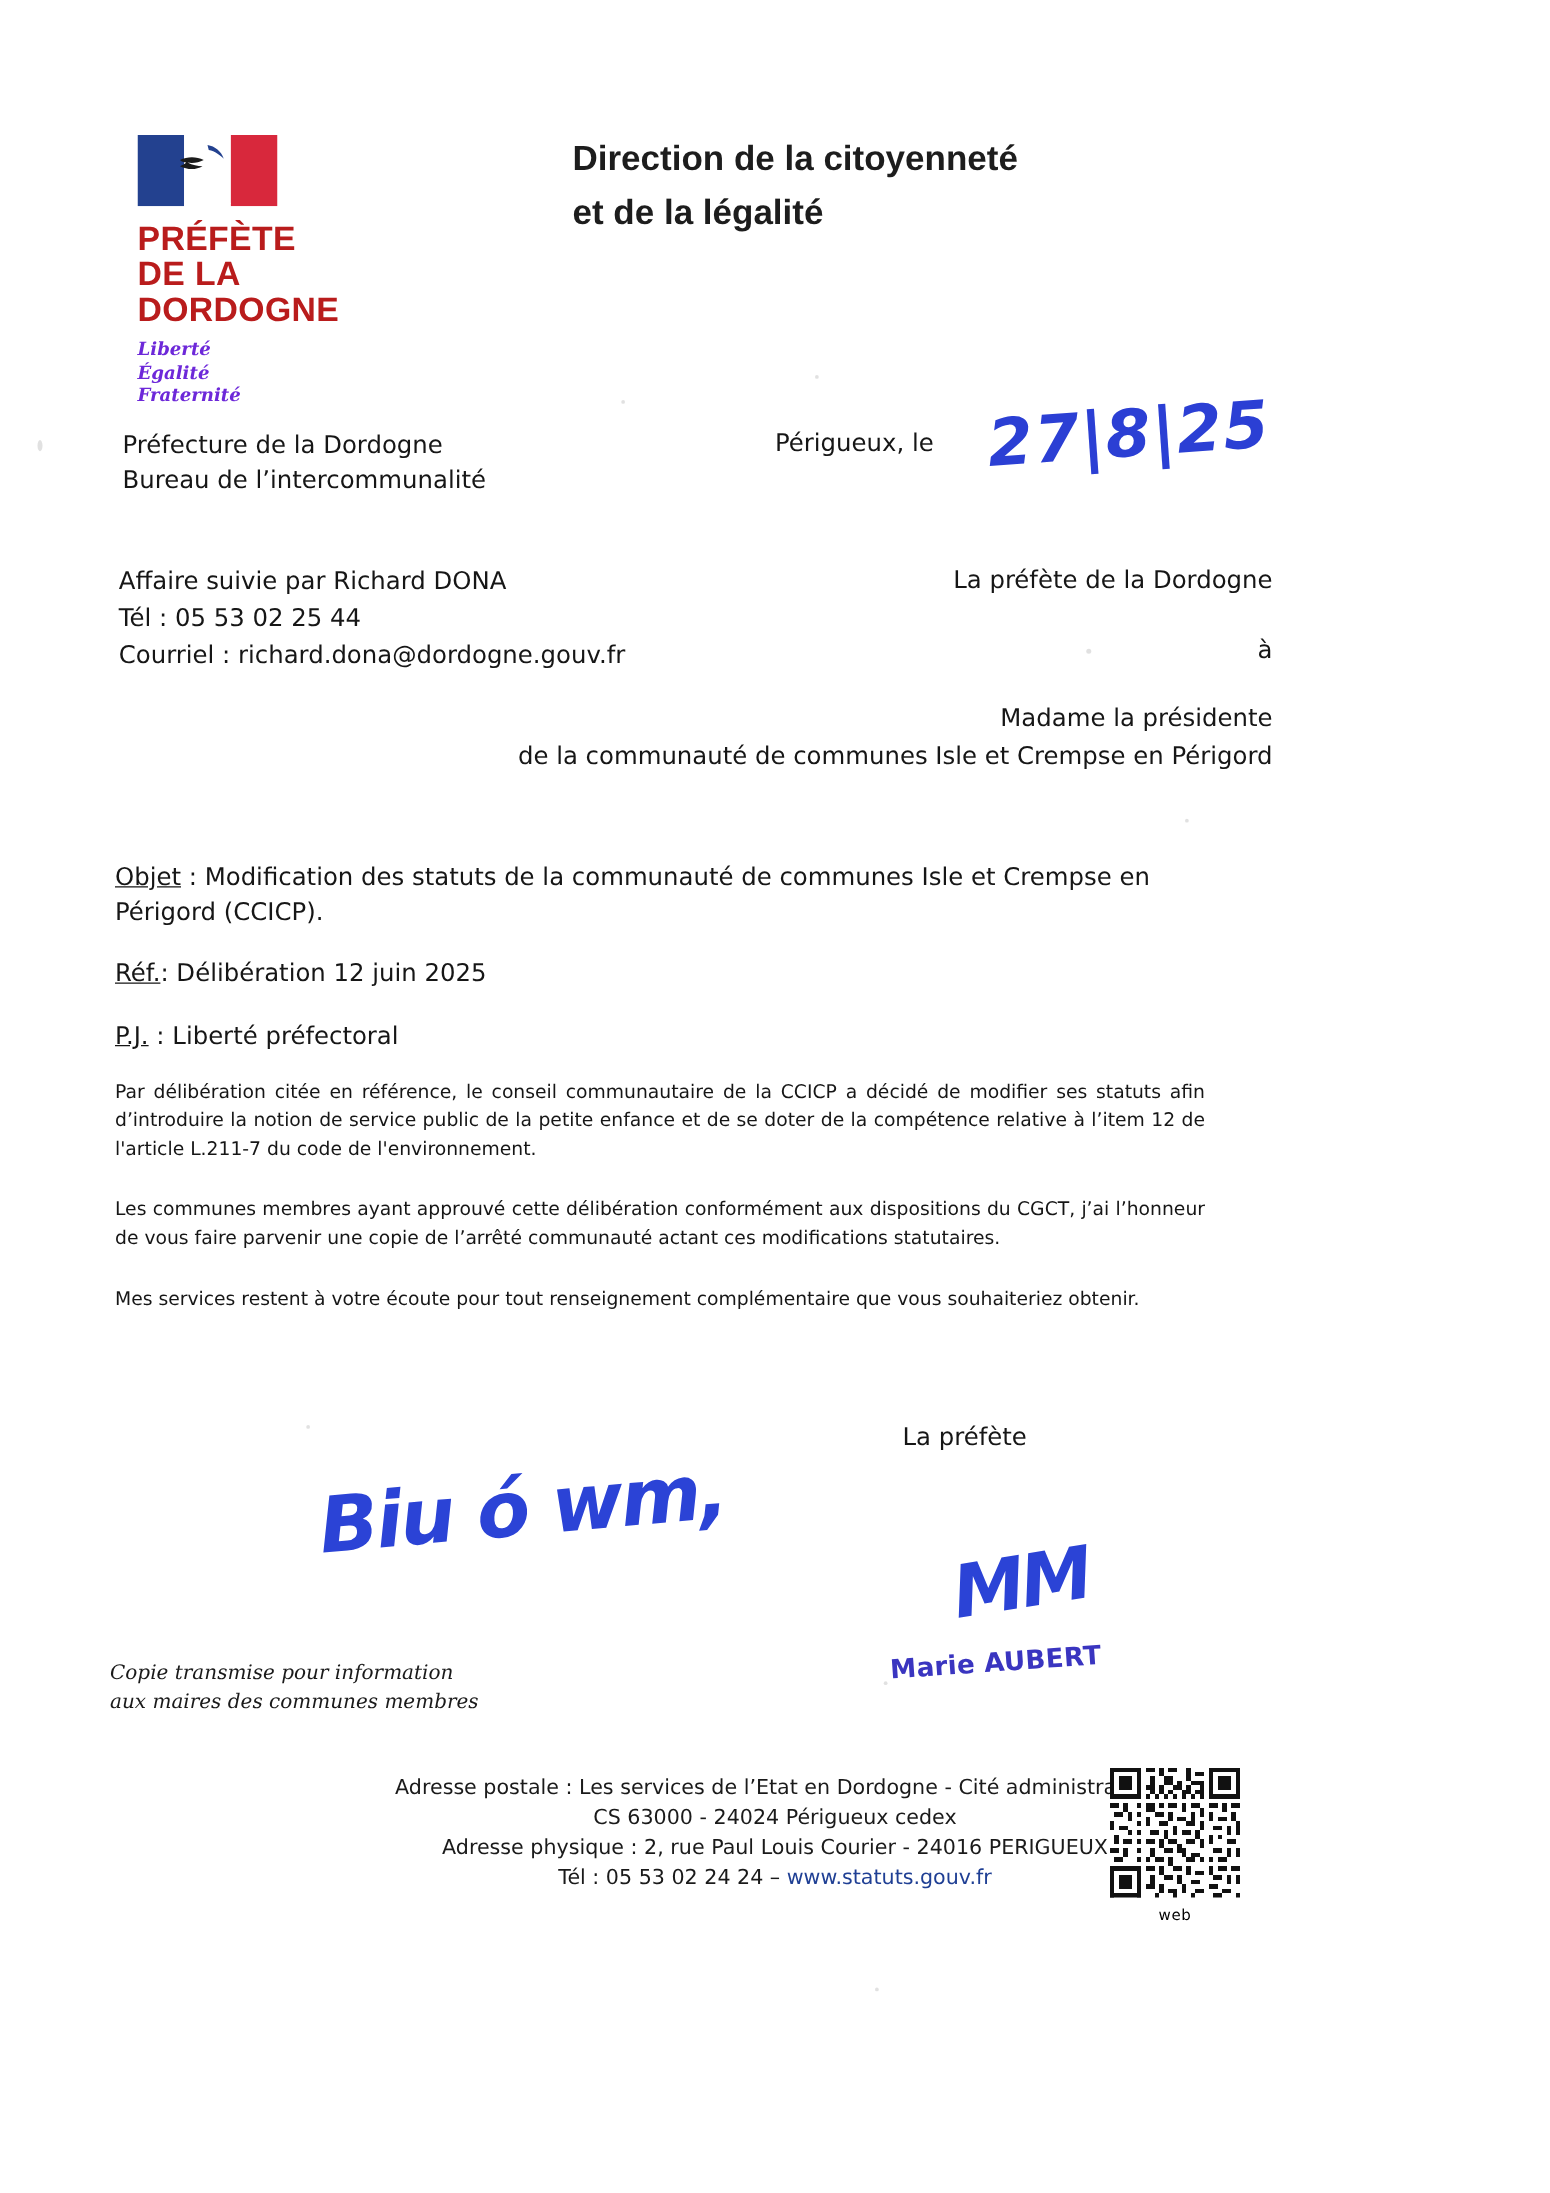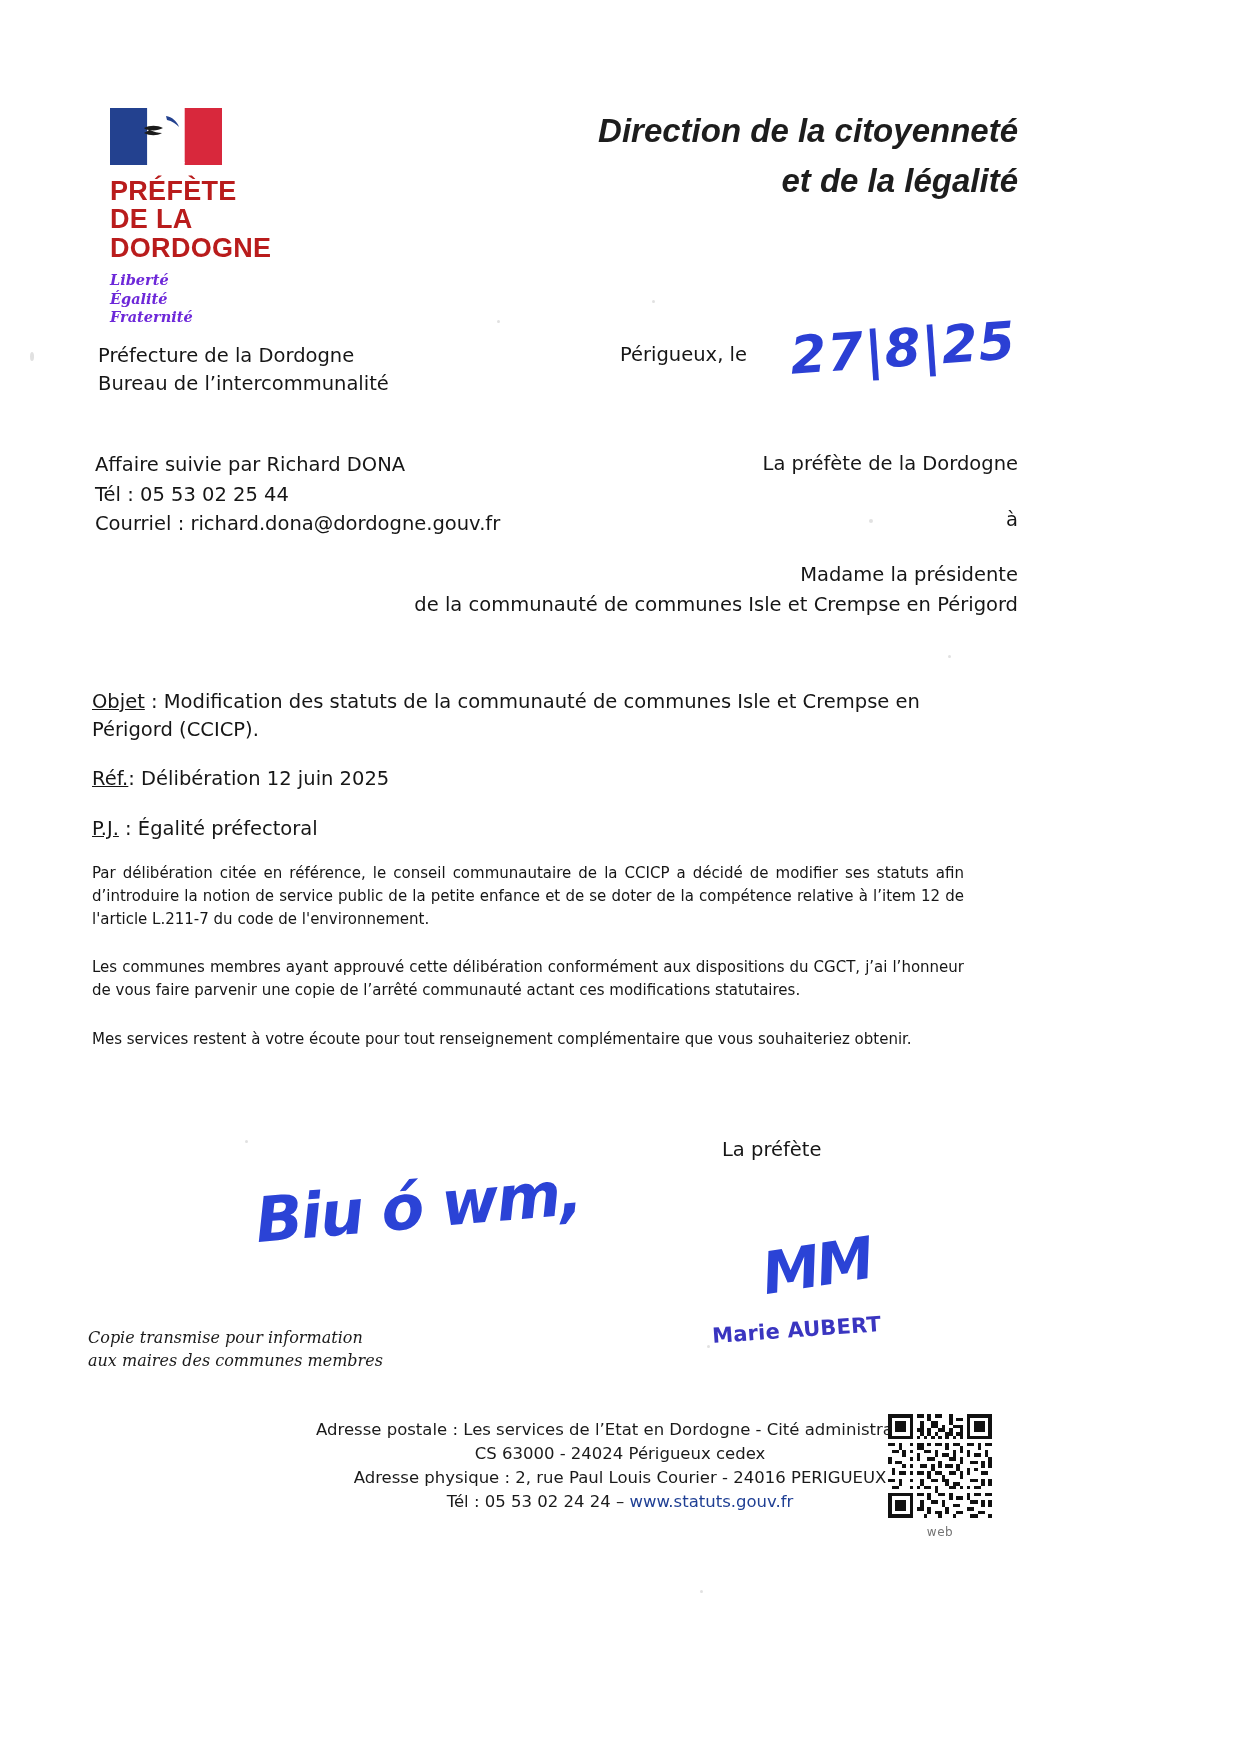--- a/index.html
+++ b/index.html
@@ -61,27 +61,25 @@
     line-height: 1.28;
     color: #6d28d9;
     white-space: pre-line;
   }
 
   .dept-title {
     position: absolute;
     right: 222px;
     top: 6px;
     width: 560px;
-    text-align: right;
     font-family: "Liberation Sans", sans-serif;
     font-weight: bold;
-    font-size: 33px;
+    font-size: 28px;
     line-height: 1.52;
     color: #1d1d1d;
-    font-style: italic;
   }
 
   
   .sender {
     position: absolute;
     left: 98px;
     top: 342px;
     font-size: 19.5px;
     line-height: 1.42;
     white-space: pre-line;
@@ -239,21 +237,21 @@
     text-align: center;
   }
   .qr {
     width: 104px;
     height: 104px;
     display: block;
   }
   .qr-caption {
     margin-top: 7px;
     font-size: 12px;
-    color: #737373;
+    color: #000000;
     letter-spacing: 0.5px;
   }
 
   
   .speck {
     position: absolute;
     background: #c9c9c9;
     border-radius: 50%;
     opacity: 0.55;
   }
@@ -305,21 +303,21 @@
 de la communauté de communes Isle et Crempse en Périgord</div>
 
   <div class="refs">
     <p>
       <u>Objet</u><span> : Modification des statuts de la communauté de communes Isle et Crempse en Périgord (CCICP).</span>
     </p>
     <p>
       <u>Réf.</u><span>: Délibération 12 juin 2025</span>
     </p>
     <p>
-      <u>P.J.</u><span> : Égalité préfectoral</span>
+      <u>P.J.</u><span> : Liberté préfectoral</span>
     </p>
   </div>
 
   <div class="body-text">
     <p>Par délibération citée en référence, le conseil communautaire de la CCICP a décidé de modifier ses statuts afin d’introduire la notion de service public de la petite enfance et de se doter de la compétence relative à l’item 12 de l'article L.211-7 du code de l'environnement.</p>
     <p>Les communes membres ayant approuvé cette délibération conformément aux dispositions du CGCT, j’ai l’honneur de vous faire parvenir une copie de l’arrêté communauté actant ces modifications statutaires.</p>
     <p>Mes services restent à votre écoute pour tout renseignement complémentaire que vous souhaiteriez obtenir.</p>
   </div>
 
   <div class="sign-label">La préfète</div>

